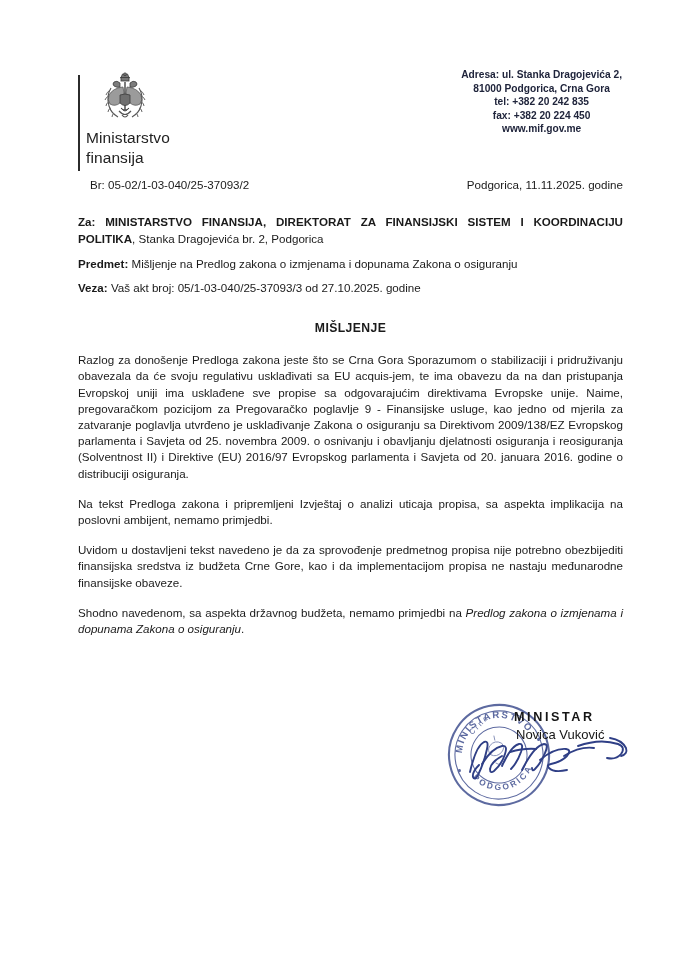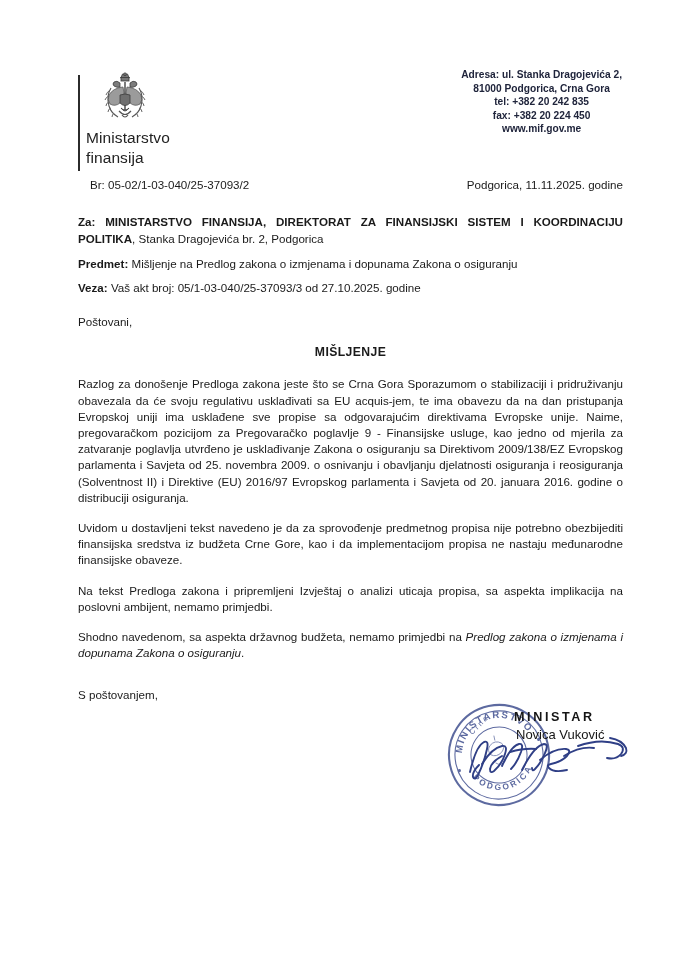--- a/index.html
+++ b/index.html
@@ -236,34 +236,32 @@
     </div>
     <div class="row">
       <b>Predmet:</b><span> Mišljenje na Predlog zakona o izmjenama i dopunama Zakona o osiguranju</span>
     </div>
     <div class="row">
       <b>Veza:</b><span> Vaš akt broj: 05/1-03-040/25-37093/3 od 27.10.2025. godine</span>
     </div>
   </div>
 
   <div class="body-txt">
-    <p class="nojust">Poštovani,</p>
 
 
     <p class="heading">MIŠLJENJE</p>
 
     <p>Razlog za donošenje Predloga zakona jeste što se Crna Gora Sporazumom o stabilizaciji i pridruživanju obavezala da će svoju regulativu usklađivati sa EU acquis-jem, te ima obavezu da na dan pristupanja Evropskoj uniji ima usklađene sve propise sa odgovarajućim direktivama Evropske unije. Naime, pregovaračkom pozicijom za Pregovaračko poglavlje 9 - Finansijske usluge, kao jedno od mjerila za zatvaranje poglavlja utvrđeno je usklađivanje Zakona o osiguranju sa Direktivom 2009/138/EZ Evropskog parlamenta i Savjeta od 25. novembra 2009. o osnivanju i obavljanju djelatnosti osiguranja i reosiguranja (Solventnost II) i Direktive (EU) 2016/97 Evropskog parlamenta i Savjeta od 20. januara 2016. godine o distribuciji osiguranja.</p>
 
+    <p>Na tekst Predloga zakona i pripremljeni Izvještaj o analizi uticaja propisa, sa aspekta implikacija na poslovni ambijent, nemamo primjedbi.</p>
+
     <p>Uvidom u dostavljeni tekst navedeno je da za sprovođenje predmetnog propisa nije potrebno obezbijediti finansijska sredstva iz budžeta Crne Gore, kao i da implementacijom propisa ne nastaju međunarodne finansijske obaveze.</p>
 
-    <p>Na tekst Predloga zakona i pripremljeni Izvještaj o analizi uticaja propisa, sa aspekta implikacija na poslovni ambijent, nemamo primjedbi.</p>
-
     <p class="spacer-p"><span>Shodno navedenom, sa aspekta državnog budžeta, nemamo primjedbi na </span><i>Predlog zakona o izmjenama i dopunama Zakona o osiguranju</i><span>.</span></p>
 
-    <p class="nojust">S poštovanjem,</p>
   </div>
 
   <div class="sigblock">
 
     <div class="stamp">
       <svg viewBox="0 0 110 110" width="110" height="110">
         <g transform="rotate(-12 55 55)">
           <circle cx="55" cy="55" r="50" fill="none" stroke="#3a4a8c" stroke-width="2.1"></circle>
           <circle cx="55" cy="55" r="44" fill="none" stroke="#3a4a8c" stroke-width="1.1"></circle>
           <circle cx="55" cy="55" r="28" fill="none" stroke="#3a4a8c" stroke-width="1"></circle>

